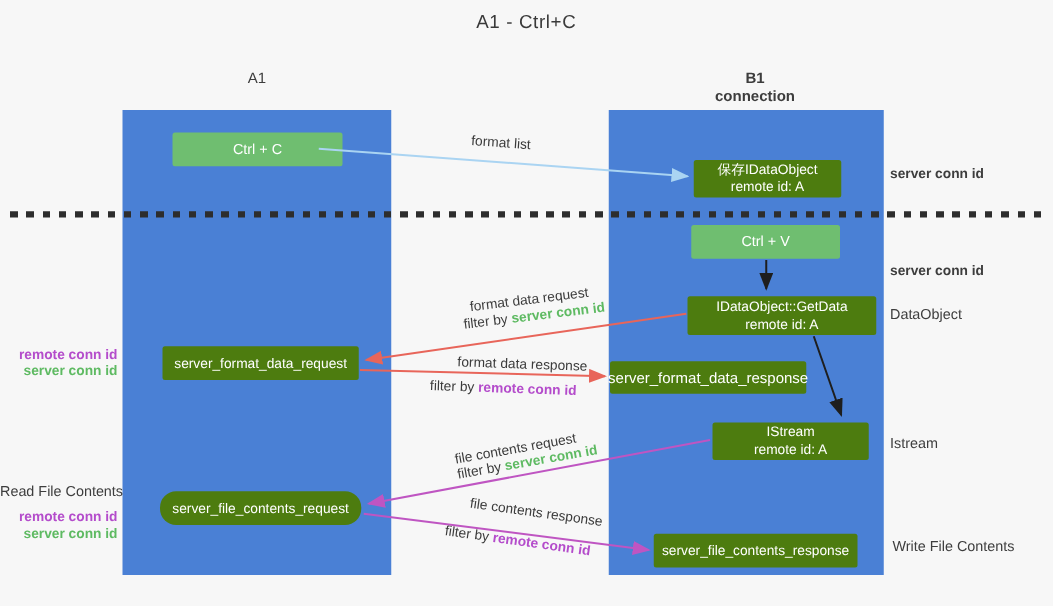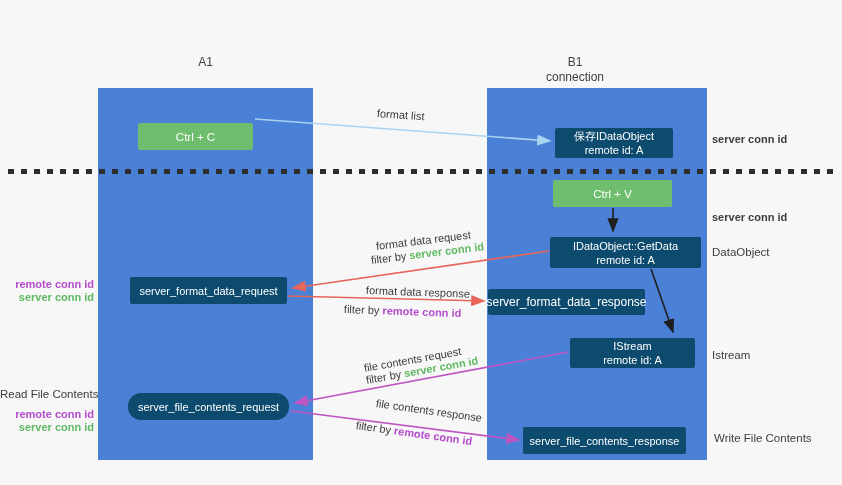--- a/index.html
+++ b/index.html
@@ -22,53 +22,54 @@
   }
   .dotted-line{
     left:8px;top:169px;width:828px;height:5px;
     background-image:repeating-linear-gradient(90deg,#2d2d2d 0 6px,transparent 6px 13px);
   }
   .node{
     position:absolute;display:flex;align-items:center;justify-content:center;
     color:#fff;text-align:center;border-radius:2px;font-size:11.5px;
   }
   .node.green{background:#6fbe70;}
-  .node.orange{background:#0c4a6e;}
+  .node.orange{background:#4d7c0f;}
   .node.two-line{flex-direction:column;line-height:14px;font-size:11px;}
   .flow-label{
     position:absolute;font-size:11px;color:#3b3b3b;white-space:nowrap;
     transform-origin:left center;
   }
   .green-text{color:#5eba62;font-weight:bold;}
   .purple-text{color:#b44ccb;font-weight:bold;}
   .side-label{position:absolute;font-size:11.5px;color:#3d3d3d;white-space:nowrap;}
   .side-label.bold-lines{font-size:11px;line-height:13px;font-weight:bold;}
   .left-rail{left:0;width:94px;text-align:right;}
   svg.overlay{position:absolute;left:0;top:0;pointer-events:none;}
 </style>
 </head>
 <body>
 
 <div class="abs title">
+  <div>A1 - Ctrl+C</div>
 </div>
 
 <div class="abs col-header" style="left:98px;width:215px;">
   <div>A1</div>
 </div>
-<div class="abs col-header" style="left:465px;width:220px;">
+<div class="abs col-header" style="left:494px;width:220px;font-weight:bold;">
   <div>B1</div>
   <div>connection</div>
 </div>
 
 <div class="abs column" style="left:98px;width:215px;"></div>
 <div class="abs column" style="left:487px;width:220px;"></div>
 
 <div class="abs dotted-line"></div>
 
-<div class="node green" style="left:138px;top:123px;width:115px;height:27px;">Ctrl + C</div>
+<div class="node green" style="left:138px;top:106px;width:136px;height:27px;">Ctrl + C</div>
 
 <div class="node orange two-line" style="left:555px;top:128px;width:118px;height:30px;">
   <span>保存IDataObject</span>
   <span>remote id: A</span>
 </div>
 
 <div class="node green" style="left:553px;top:180px;width:119px;height:27px;text-align:center;">Ctrl + V</div>
 
 <div class="node orange two-line" style="left:550px;top:237px;width:151px;height:31px;">
   <span>IDataObject::GetData</span>

